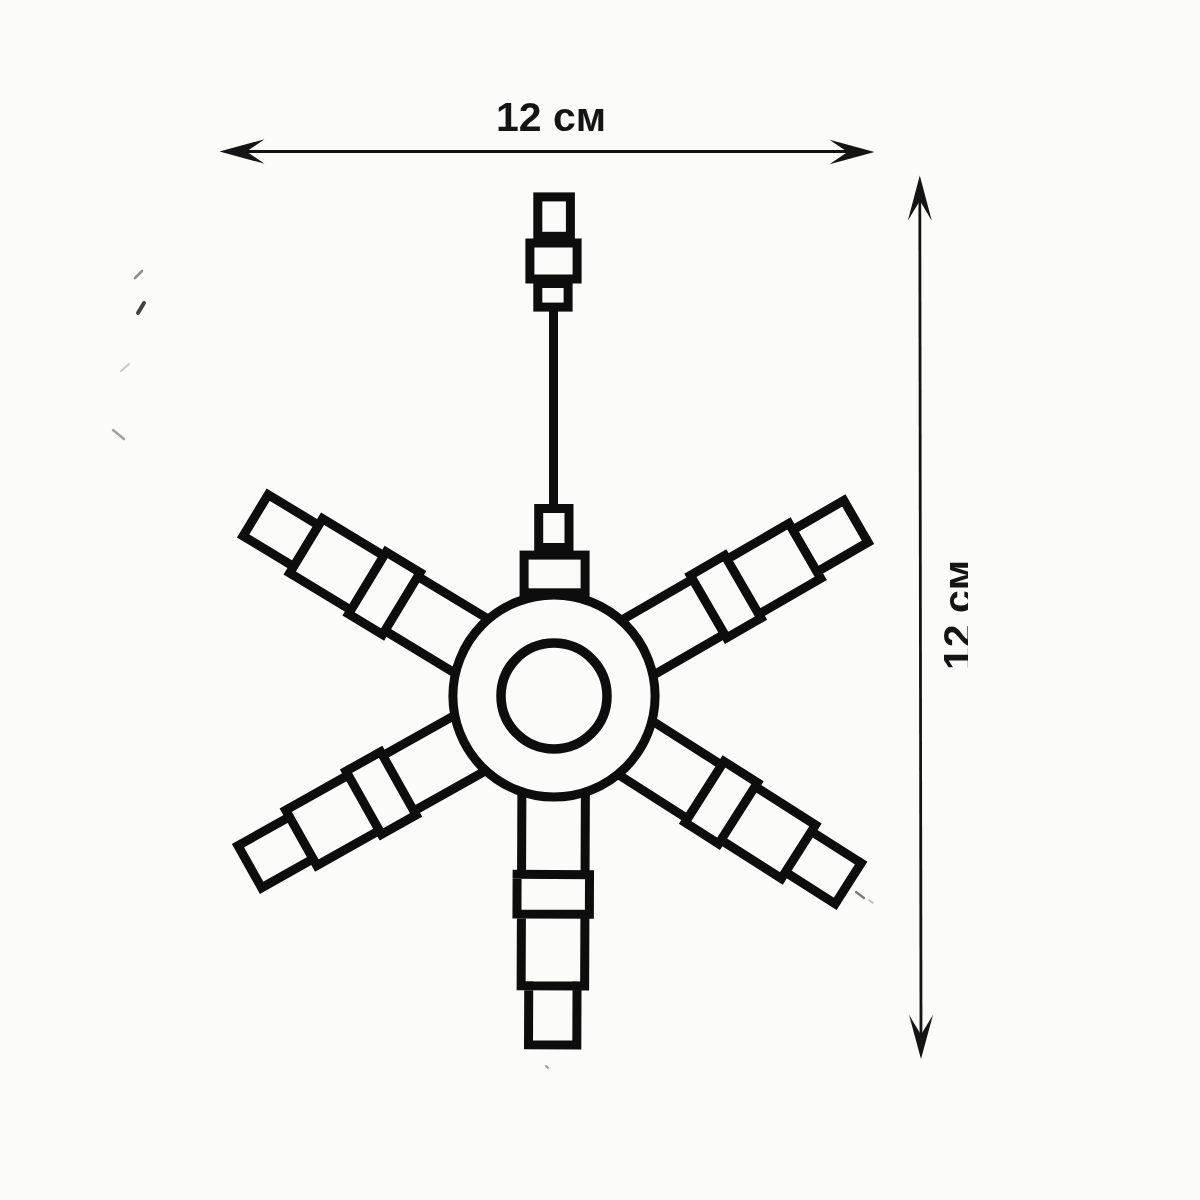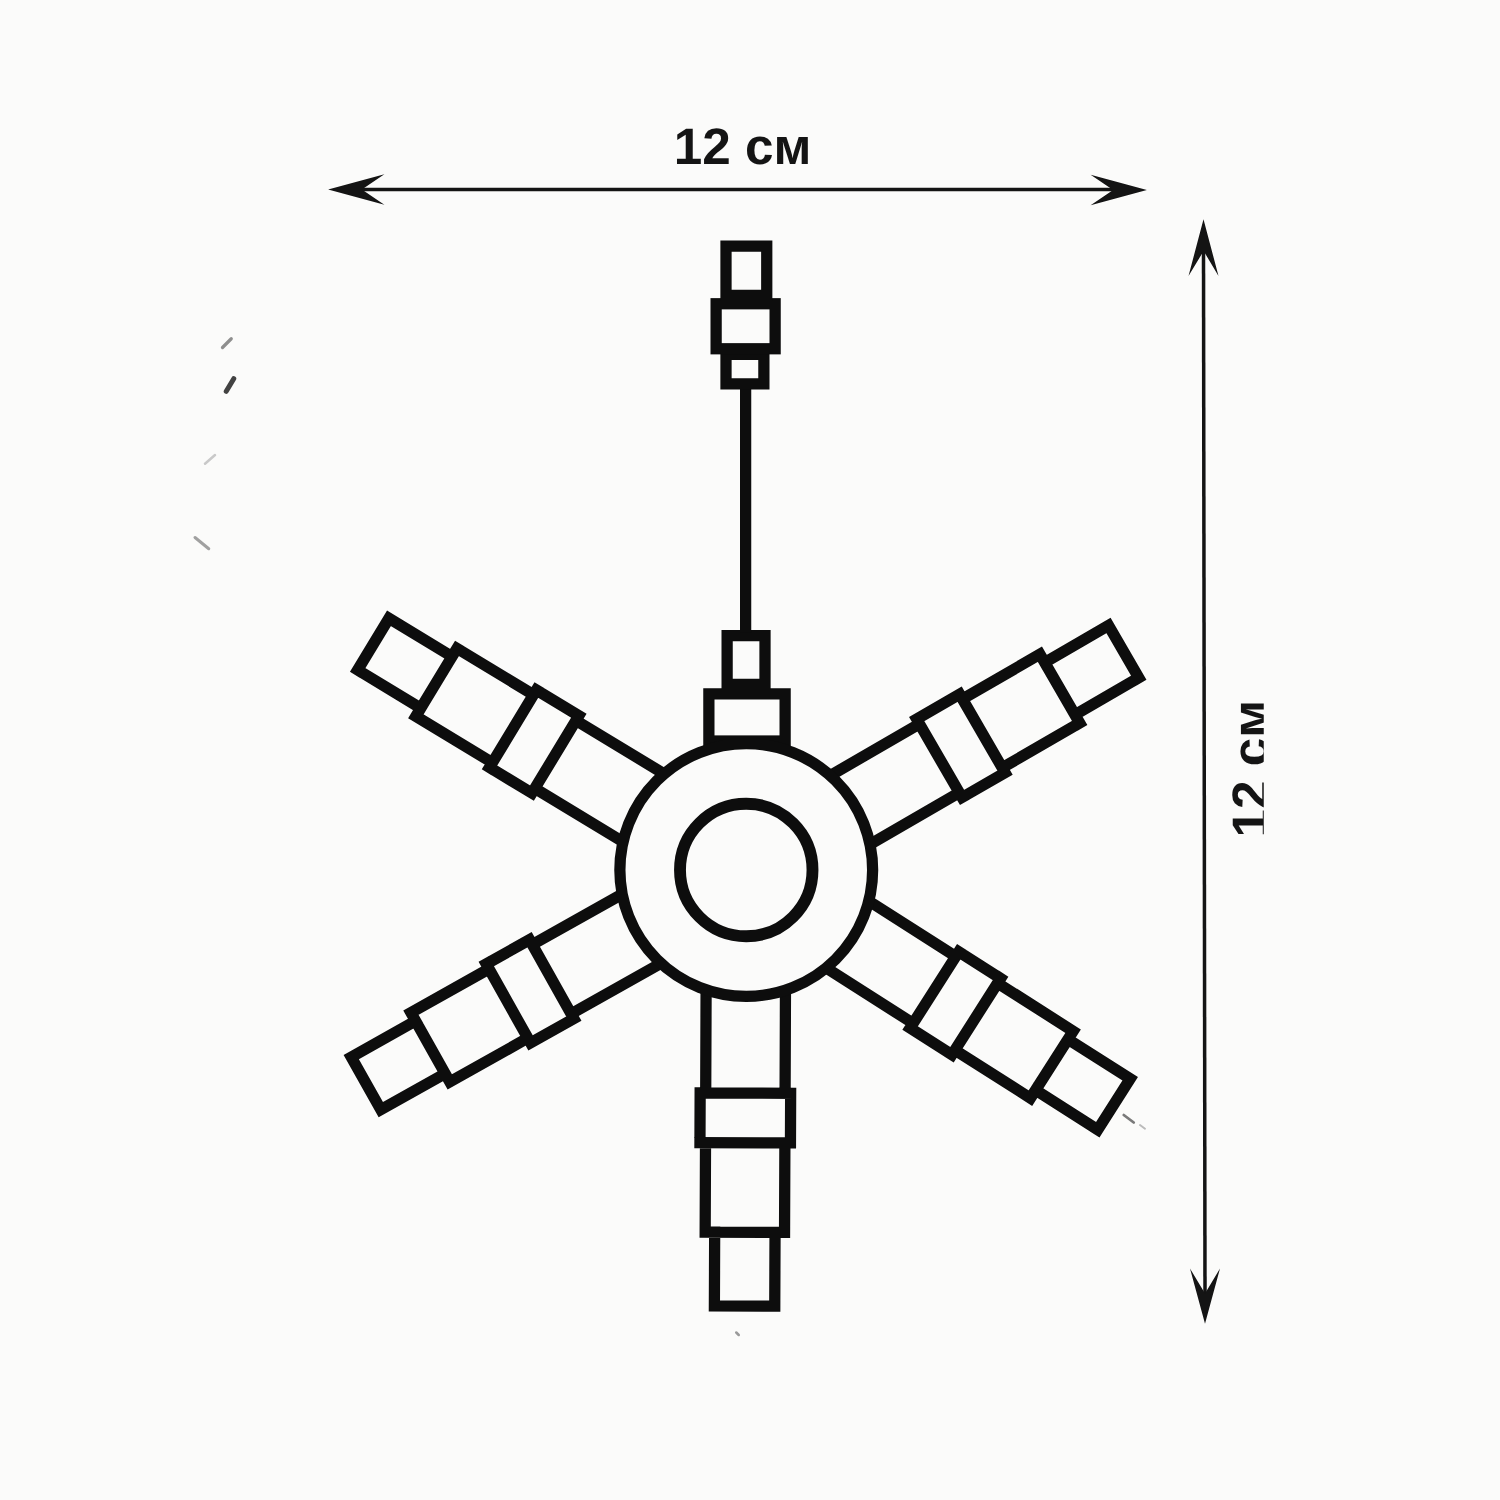--- a/index.html
+++ b/index.html
@@ -1,16 +1,16 @@
 <!DOCTYPE html>
 <html><head>
 <meta charset="utf-8">
 <style>
   html,body{margin:0;padding:0;background:#fbfbfa;}
-  .page{width:968px;height:1200px;position:relative;overflow:hidden;margin-left:43px;}
+  .page{width:968px;height:1200px;position:relative;overflow:hidden;}
   svg{position:absolute;top:0;left:0;}
   text{font-family:"Liberation Sans", sans-serif;font-weight:bold;fill:#141414;}
 </style>
 </head>
 <body>
 <div class="page">
 <svg width="1200" height="1200" viewBox="0 0 1200 1200">
   <rect x="0" y="0" width="1200" height="1200" fill="#fbfbfa"></rect>
   <defs>
     <path id="arm" fill="none" stroke="#0d0d0d" stroke-width="9" d="

